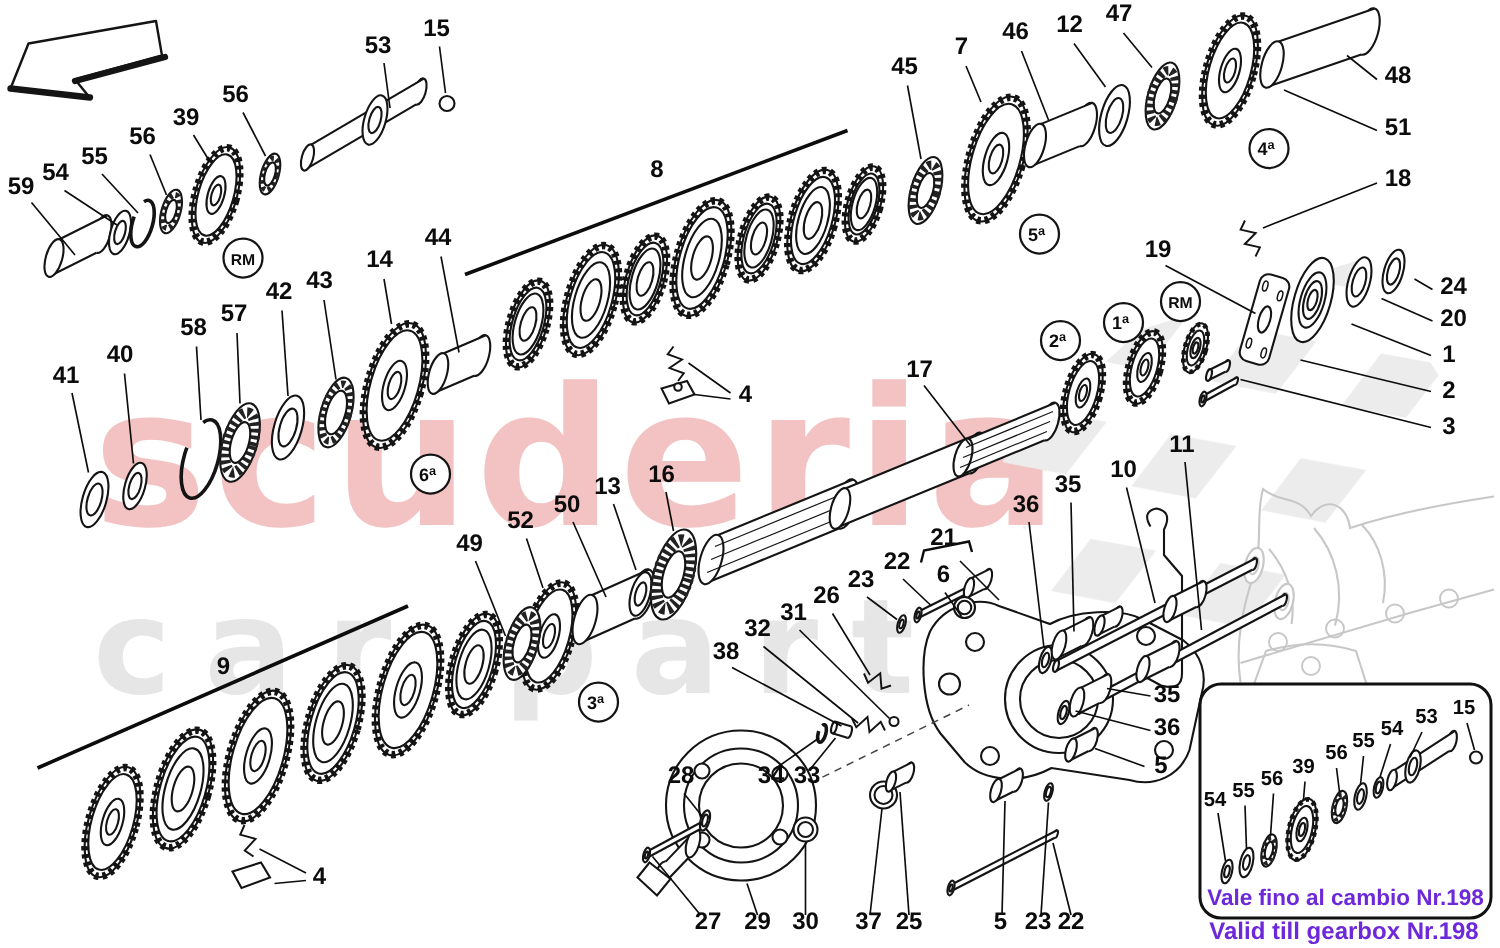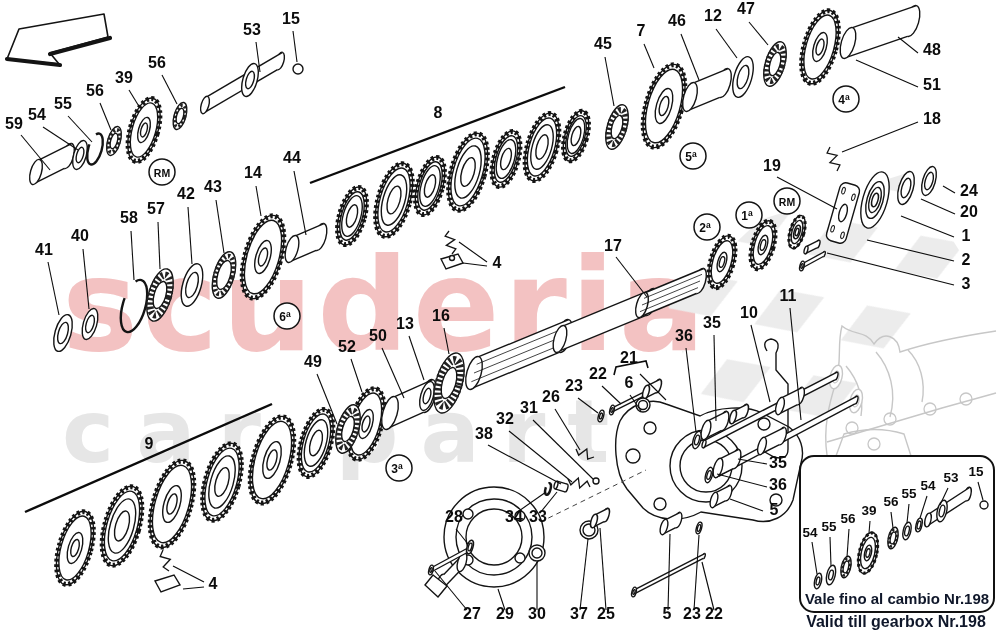--- a/index.html
+++ b/index.html
@@ -1,19 +1,19 @@
 <!DOCTYPE html>
 <html><head>
 <meta charset="utf-8">
 <style>
   html,body{margin:0;padding:0;background:#fff;}
   #stage{position:relative;width:1000px;height:632px;overflow:hidden;background:#fff;
          font-family:"Liberation Sans","DejaVu Sans",sans-serif;}
   #diagram{position:absolute;left:0;top:0;}
-  .note{position:absolute;text-align:center;font-weight:bold;color:#0f172a;line-height:1.1;}
+  .note{position:absolute;text-align:center;font-weight:bold;color:#6d28d9;line-height:1.1;}
   #note-it{left:799px;top:591px;width:196px;font-size:15px;}
   #note-en{left:790px;top:613px;width:212px;font-size:16px;}
 </style>
 </head>
 <body>
 
 <div id="stage">
   <svg id="diagram" width="1000" height="632" viewBox="0 0 1000 632" xmlns="http://www.w3.org/2000/svg">
       <defs>
         <pattern id="chk" width="150" height="92" patternUnits="userSpaceOnUse" patternTransform="rotate(-21 820 300)">

